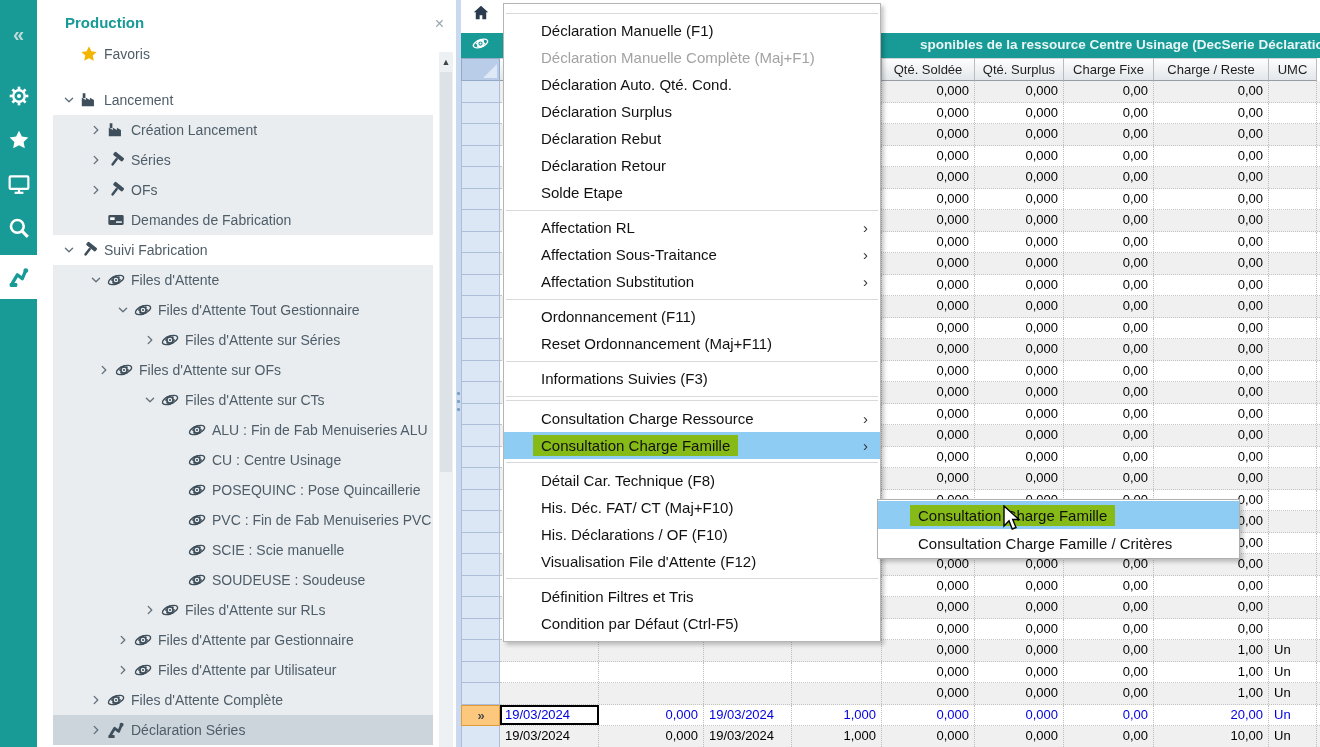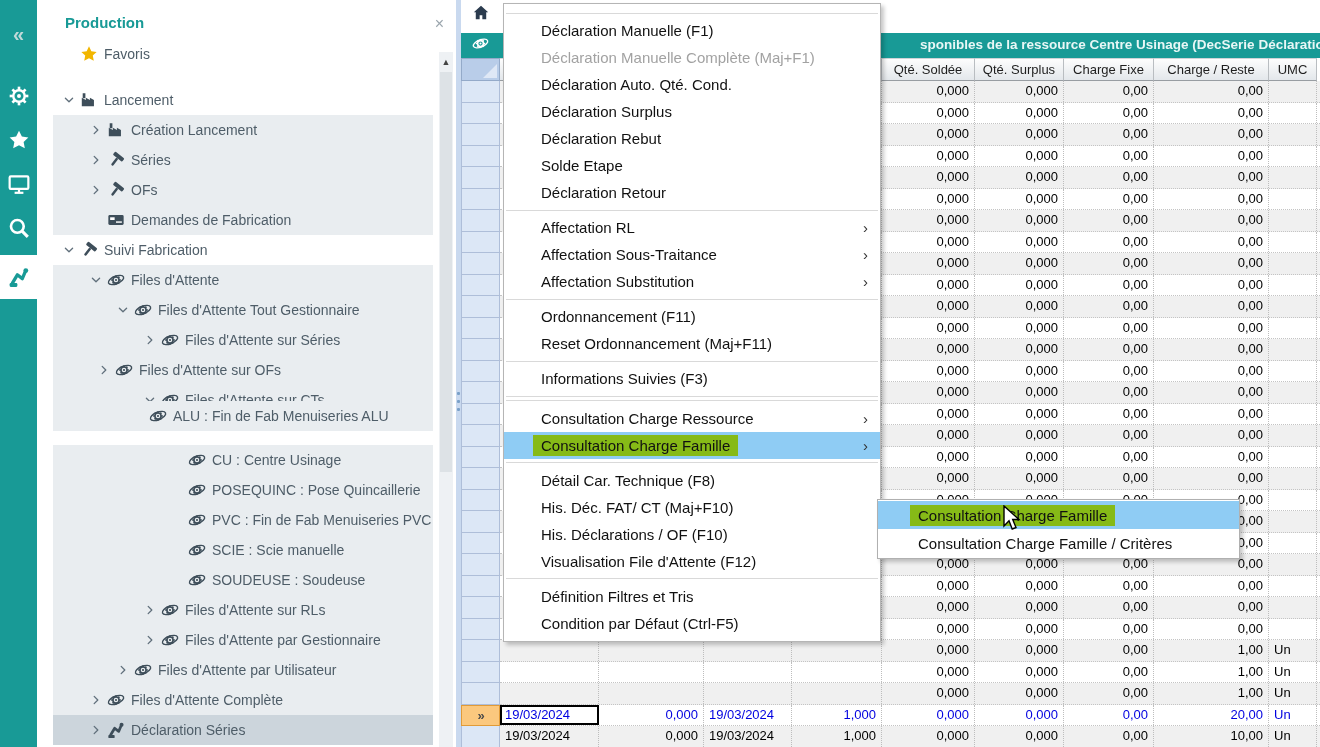--- a/index.html
+++ b/index.html
@@ -316,21 +316,21 @@
                 <line x1="4.6" y1="10" x2="6.6" y2="10"></line>
                 <line x1="13.4" y1="10" x2="15.4" y2="10"></line>
                 <line x1="6.2" y1="6.2" x2="7.6" y2="7.6"></line>
                 <line x1="12.4" y1="12.4" x2="13.8" y2="13.8"></line>
                 <line x1="13.8" y1="6.2" x2="12.4" y2="7.6"></line>
                 <line x1="7.6" y1="12.4" x2="6.2" y2="13.8"></line>
               </g>
             </svg></div>
           <span>Files d'Attente sur CTs</span>
         </div>
-        <div class="tree-row gray" style="top:401px; padding-left:74px">
+        <div class="tree-row gray" style="top:415px; padding-left:113px">
           <div class="tree-chev"></div>
           <div class="tree-ico"><svg viewBox="0 0 20 20" xmlns="http://www.w3.org/2000/svg">
               <ellipse cx="10" cy="10" rx="9" ry="4.2" fill="none" stroke="currentColor" stroke-width="1.6" transform="rotate(-22 10 10)"></ellipse>
               <circle cx="10" cy="10" r="3.4" fill="none" stroke="currentColor" stroke-width="1.8"></circle>
               <circle cx="10" cy="10" r="1.2" fill="currentColor"></circle>
               <g stroke="currentColor" stroke-width="1.8">
                 <line x1="10" y1="4.6" x2="10" y2="6.6"></line>
                 <line x1="10" y1="13.4" x2="10" y2="15.4"></line>
                 <line x1="4.6" y1="10" x2="6.6" y2="10"></line>
                 <line x1="13.4" y1="10" x2="15.4" y2="10"></line>
@@ -453,21 +453,21 @@
                 <line x1="4.6" y1="10" x2="6.6" y2="10"></line>
                 <line x1="13.4" y1="10" x2="15.4" y2="10"></line>
                 <line x1="6.2" y1="6.2" x2="7.6" y2="7.6"></line>
                 <line x1="12.4" y1="12.4" x2="13.8" y2="13.8"></line>
                 <line x1="13.8" y1="6.2" x2="12.4" y2="7.6"></line>
                 <line x1="7.6" y1="12.4" x2="6.2" y2="13.8"></line>
               </g>
             </svg></div>
           <span>Files d'Attente sur RLs</span>
         </div>
-        <div class="tree-row gray" style="top:625px; padding-left:86px">
+        <div class="tree-row gray" style="top:625px; padding-left:59px">
           <div class="tree-chev">
             <svg viewBox="0 0 20 20" xmlns="http://www.w3.org/2000/svg">
               <polyline points="7,4 13,10 7,16" fill="none" stroke="currentColor" stroke-width="2.2" stroke-linecap="round" stroke-linejoin="round"></polyline>
             </svg>
           </div>
           <div class="tree-ico"><svg viewBox="0 0 20 20" xmlns="http://www.w3.org/2000/svg">
               <ellipse cx="10" cy="10" rx="9" ry="4.2" fill="none" stroke="currentColor" stroke-width="1.6" transform="rotate(-22 10 10)"></ellipse>
               <circle cx="10" cy="10" r="3.4" fill="none" stroke="currentColor" stroke-width="1.8"></circle>
               <circle cx="10" cy="10" r="1.2" fill="currentColor"></circle>
               <g stroke="currentColor" stroke-width="1.8">
@@ -984,24 +984,24 @@
       <div class="mi">
         <span class="mi-label">Déclaration Auto. Qté. Cond.</span>
       </div>
       <div class="mi">
         <span class="mi-label">Déclaration Surplus</span>
       </div>
       <div class="mi">
         <span class="mi-label">Déclaration Rebut</span>
       </div>
       <div class="mi">
+        <span class="mi-label">Déclaration Retour</span>
+      </div>
+      <div class="mi">
         <span class="mi-label">Solde Etape</span>
-      </div>
-      <div class="mi">
-        <span class="mi-label">Déclaration Retour</span>
       </div>
       <div class="msep"></div>
       <div class="mi">
         <span class="mi-label">Affectation RL</span>
         <span class="arrow">›</span>
       </div>
       <div class="mi">
         <span class="mi-label">Affectation Sous-Traitance</span>
         <span class="arrow">›</span>
       </div>

